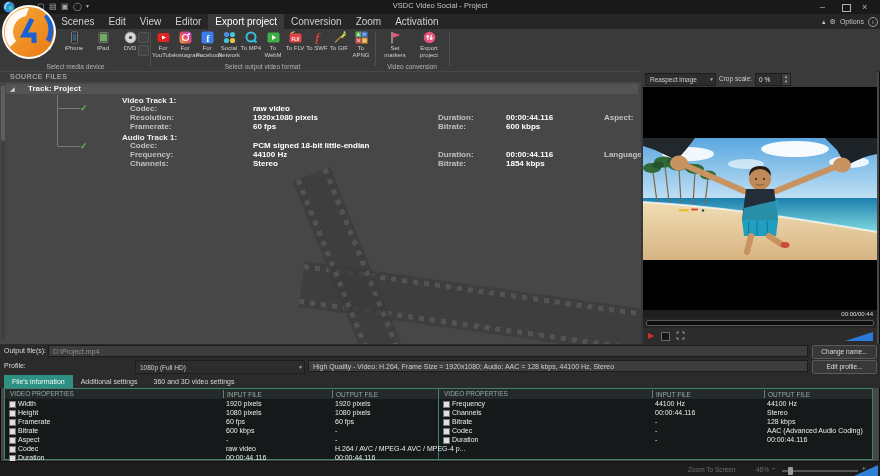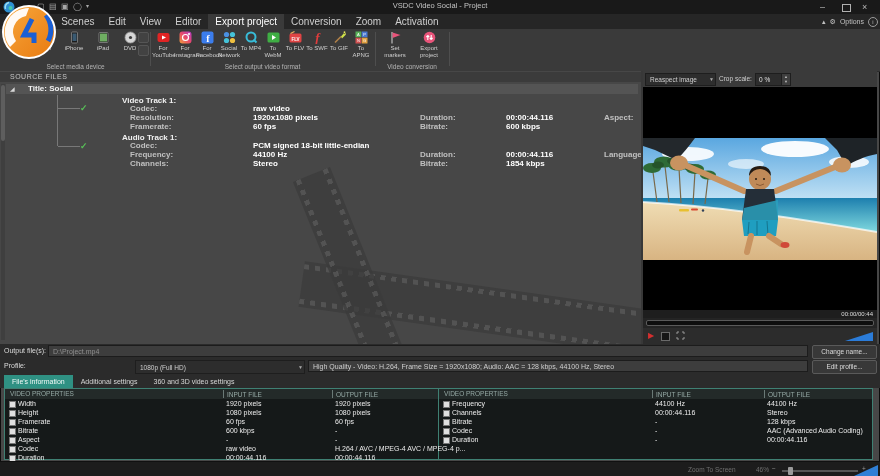--- a/index.html
+++ b/index.html
@@ -35,21 +35,21 @@
     letter-spacing:.5px;line-height:10px;padding-left:10px;box-sizing:border-box;}
   .vscroll{left:1px;top:13px;width:4px;height:256px;background:#3f3f3f;}
   .vthumb{left:0;top:1px;width:4px;height:56px;background:#5e5e5e;border-radius:2px;}
   .rootrow{left:6px;top:13px;width:632px;height:10px;background:#545454;color:#f2f2f2;font-size:8px;line-height:10px;}
   .rootrow .exp{position:absolute;left:4px;top:0px;font-size:6px;color:#d8d8d8;}
   .rootrow .rlbl{position:absolute;left:22px;top:0;font-weight:bold;}
   .trk-title{font-size:8px;font-weight:bold;color:#f0f0f0;left:122px;}
   .srow{left:0;top:0;width:641px;height:9px;font-size:8px;color:#c0c0c0;}
   .srow span{position:absolute;white-space:nowrap;font-weight:bold;}
   .c1{left:130px;} .c2{left:253px;font-weight:bold;color:#fff;}
-  .c3{left:420px;} .c4{left:506px;font-weight:bold;color:#fff;}
+  .c3{left:438px;} .c4{left:506px;font-weight:bold;color:#fff;}
   .c5{left:604px;}
   .check{font-size:9px;font-weight:bold;color:#58c058;}
   .tree-v{left:57px;border-left:1px solid #787878;width:0;}
   .tree-h{border-top:1px solid #787878;height:0;}
   .film{background:#3b3b3b;opacity:.75;}
   .film::before,.film::after{content:"";position:absolute;left:0;right:0;height:5px;
     background-image:repeating-linear-gradient(90deg,#585858 0 5px,transparent 5px 11px);}
   .film::before{top:3px;} .film::after{bottom:3px;}
   .splitter{left:641px;top:71px;width:2px;height:273px;background:#383838;}
   
@@ -314,21 +314,21 @@
     <div class="abs film" style="left:300px;top:215px;width:360px;height:46px;transform:rotate(8deg)"></div>
     <div class="abs film" style="left:330px;top:96px;width:240px;height:40px;transform:rotate(68deg);transform-origin:left top"></div>
 
     <div class="abs src-header">SOURCE FILES</div>
     <div class="abs vscroll">
         <div class="abs vthumb"></div>
       </div>
 
     <div class="abs rootrow">
       <span class="exp">◢</span>
-      <span class="rlbl">Title: Social</span>
+      <span class="rlbl">Track: Project</span>
     </div>
 
     <div class="abs tree-v" style="top:24px;height:51px"></div>
     <div class="abs tree-h" style="left:58px;top:37px;width:22px"></div>
     <div class="abs tree-h" style="left:58px;top:75px;width:22px"></div>
     <span class="abs check" style="left:80px;top:32px">✓</span>
     <span class="abs check" style="left:80px;top:70px">✓</span>
 
     <div class="abs trk-title" style="top:25px">Video Track 1:</div>
     <div class="abs srow" style="top:33px">

